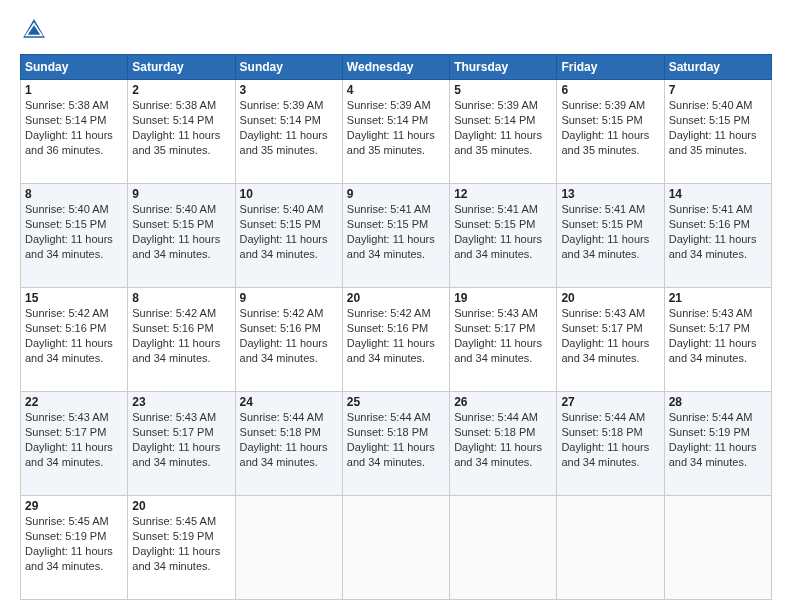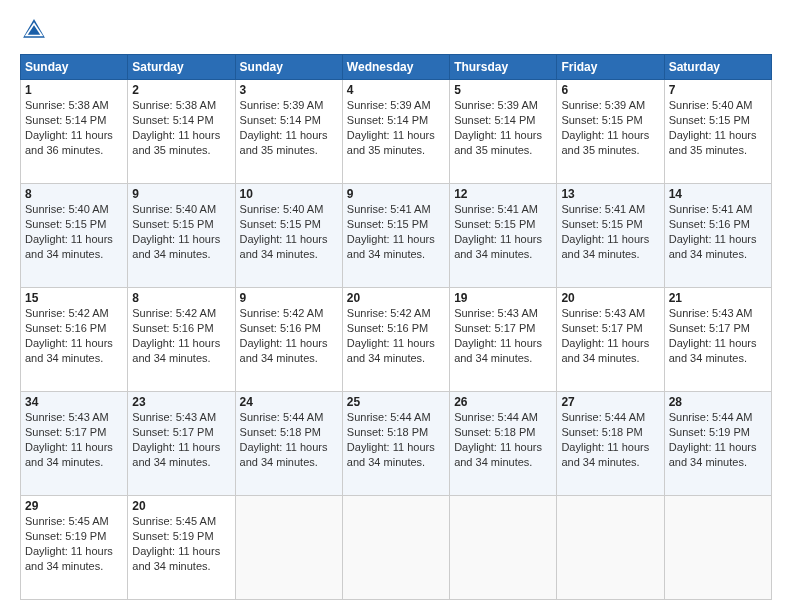--- a/index.html
+++ b/index.html
@@ -222,21 +222,21 @@
             <span class="day-num">20</span>
 <div class="day-info">Sunrise: 5:43 AM<br>Sunset: 5:17 PM<br>Daylight: 11 hours and 34 minutes.</div>
           </td>
           <td>
             <span class="day-num">21</span>
 <div class="day-info">Sunrise: 5:43 AM<br>Sunset: 5:17 PM<br>Daylight: 11 hours and 34 minutes.</div>
           </td>
         </tr>
         <tr>
           <td>
-            <span class="day-num">34</span>
+            <span class="day-num">22</span>
 <div class="day-info">Sunrise: 5:43 AM<br>Sunset: 5:17 PM<br>Daylight: 11 hours and 34 minutes.</div>
           </td>
           <td>
             <span class="day-num">23</span>
 <div class="day-info">Sunrise: 5:43 AM<br>Sunset: 5:17 PM<br>Daylight: 11 hours and 34 minutes.</div>
           </td>
           <td>
             <span class="day-num">24</span>
 <div class="day-info">Sunrise: 5:44 AM<br>Sunset: 5:18 PM<br>Daylight: 11 hours and 34 minutes.</div>
           </td>

